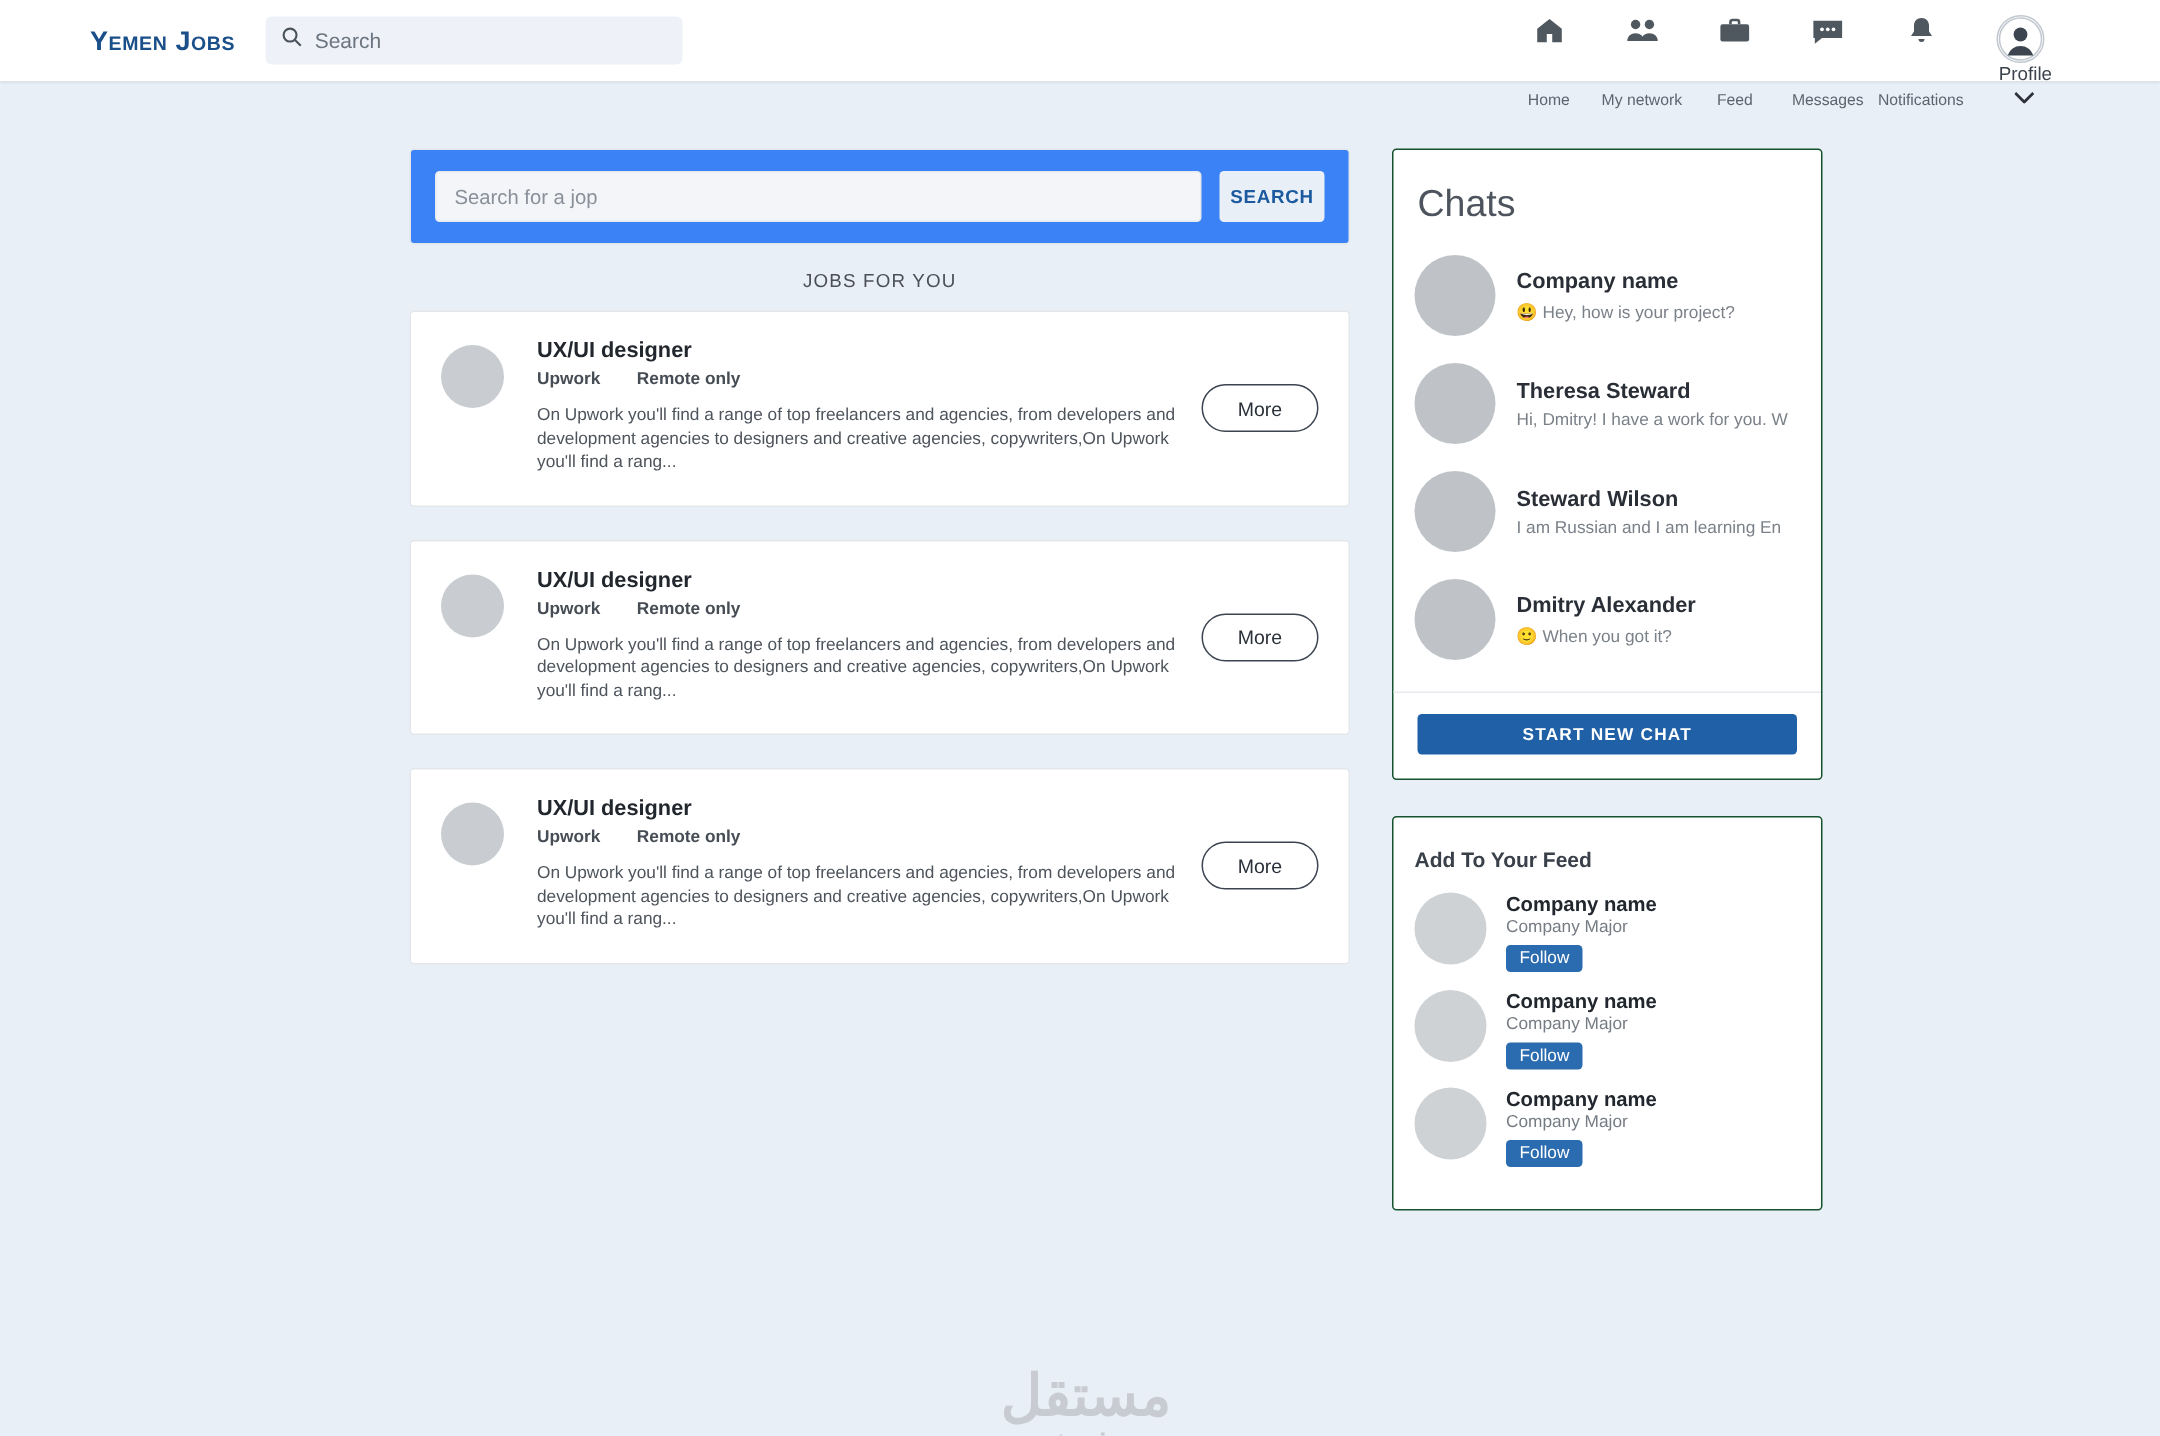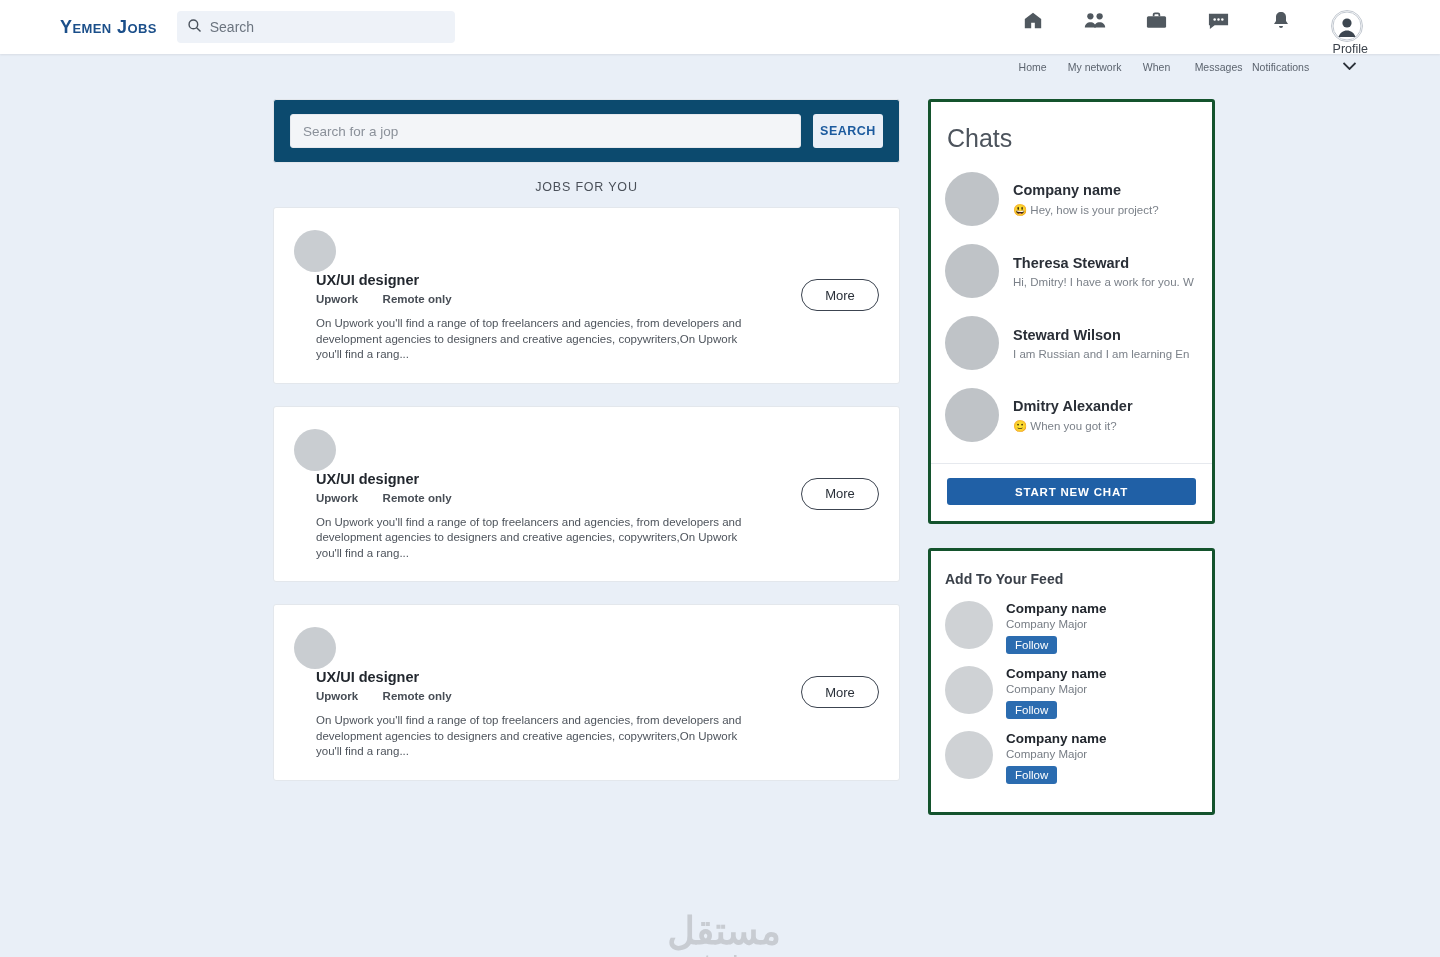--- a/index.html
+++ b/index.html
@@ -51,21 +51,21 @@
   }
   .profile-label { font-size: 12.5px; color: #3c434c; margin-left: 7px; }
   .caret { margin-left: 6px; }
 
   
   .content { position: absolute; top: 54px; left: 0; width: 1440px; height: 903px; }
 
   .left-col { position: absolute; left: 273px; top: 45px; width: 627px; }
 
   .searchcard {
-    background: #0c4a6e; border: 1px solid #e2e6eb; border-radius: 3px;
+    background: #3b82f6; border: 1px solid #e2e6eb; border-radius: 3px;
     padding: 14px 16px; display: flex; align-items: flex-end;
   }
   .job-search-input {
     flex: 1; height: 34px; background: #f3f5f8; border: 1px solid #e6e9ee;
     border-radius: 3px; padding: 0 12px; font-size: 13.5px; color: #71777f;
     outline: none; font-family: "Liberation Sans", sans-serif;
   }
   .job-search-input::placeholder { color: #8a9099; }
   .search-btn {
     margin-left: 12px; width: 70px; height: 34px; background: #e9eff7;
@@ -75,39 +75,39 @@
   }
 
   .jobs-for-you {
     text-align: center; font-size: 12.5px; color: #4a5059; letter-spacing: 0.8px;
     margin: 17px 0 13px 0;
   }
 
   .jobcard {
     background: #fff; border: 1px solid #e3e7ec; border-radius: 3px;
     padding: 18px 20px 20px 20px; margin-bottom: 22px; position: relative;
-    display: flex; align-items: flex-start; flex-direction: column;
+    display: flex; align-items: flex-start;
   }
   .job-avatar { width: 42px; height: 42px; border-radius: 50%; background: #c9cdd1; flex: none; margin-top: 4px; }
   .job-body { margin-left: 22px; width: 430px; }
   .job-title { font-size: 14.5px; color: #22272e; font-weight: bold; margin-bottom: 5px; }
   .job-meta { font-size: 11.5px; color: #474d55; font-weight: bold; margin-bottom: 11px; }
   .job-meta .sep { display: inline-block; width: 18px; }
   .job-desc { font-size: 11.5px; line-height: 15.5px; color: #4e545c; }
   .more-btn {
     position: absolute; right: 20px; top: 50%; transform: translateY(-50%);
     width: 78px; height: 32px; border: 1px solid #3c4450; border-radius: 16px;
     background: #fff; font-size: 13px; color: #2a3039; cursor: pointer;
     font-family: "Liberation Sans", sans-serif;
   }
 
   
   .right-col { position: absolute; left: 928px; top: 45px; width: 287px; }
 
-  .panel { background: #fff; border: 3px solid #14532d; border-radius: 3px; }
+  .panel { background: #fff; border: 1px solid #14532d; border-radius: 3px; }
   .panel-title { font-size: 25px; color: #4d545d; padding: 22px 0 10px 16px; font-weight: normal; }
 
   .chat-list { padding: 0 12px 8px 12px; }
   .chat-row { display: flex; align-items: center; padding: 9px 0 9px 2px; overflow: hidden; }
   .chat-avatar { width: 54px; height: 54px; border-radius: 50%; background: #bfc3c7; flex: none; }
   .chat-txt { margin-left: 14px; overflow: hidden; white-space: nowrap; }
   .chat-name { font-size: 14.5px; font-weight: bold; color: #2a2f37; margin-bottom: 5px; }
   .chat-msg { font-size: 11.5px; color: #7b8189; }
   .chat-msg .emoji { margin-right: 3px; }
 
@@ -181,21 +181,21 @@
         <span class="lbl">My network</span>
       </div>
 
       <div class="navitem">
         <span class="ico">
           <svg width="23" height="20" viewBox="0 0 24 20" fill="none">
             <rect x="2" y="6" width="20" height="12" rx="1.6" fill="#50585f"></rect>
             <path d="M9 6V4.4C9 3.6 9.6 3 10.4 3h3.2c.8 0 1.4.6 1.4 1.4V6" stroke="#50585f" stroke-width="1.8" fill="none"></path>
           </svg>
         </span>
-        <span class="lbl">When</span>
+        <span class="lbl">Feed</span>
       </div>
 
       <div class="navitem">
         <span class="ico">
           <svg width="23" height="20" viewBox="0 0 24 20" fill="none">
             <path d="M2 3.5h20v12H8l-5 4v-4H2z" fill="#50585f"></path>
             <circle cx="8" cy="9.5" r="1.3" fill="#fff"></circle>
             <circle cx="12" cy="9.5" r="1.3" fill="#fff"></circle>
             <circle cx="16" cy="9.5" r="1.3" fill="#fff"></circle>
           </svg>

